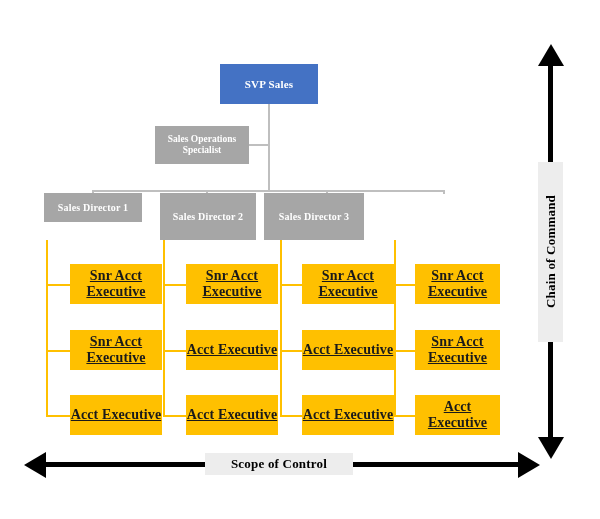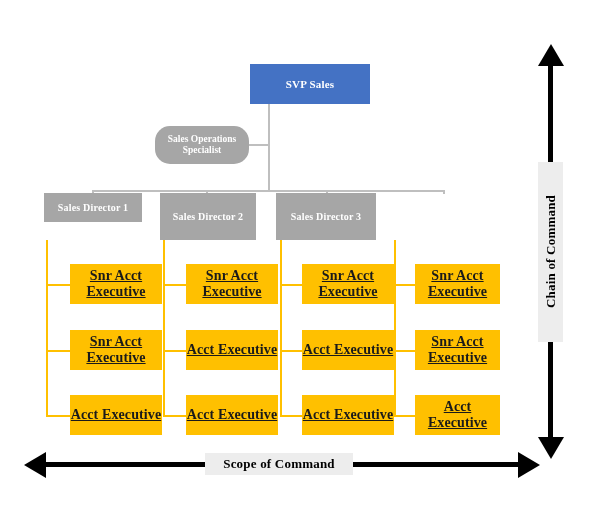--- a/index.html
+++ b/index.html
@@ -41,21 +41,20 @@
     font-size: 10px;
     color: #ffffff;
     background: #A6A6A6;
     letter-spacing: .2px;
   }
   .node-ops {
     font-size: 9.5px;
     color: #ffffff;
     background: #A6A6A6;
     padding: 0 4px;
-    border-radius: 15px;
   }
   .node-top {
     font-size: 11px;
     color: #ffffff;
     background: #4472C4;
     letter-spacing: .2px;
   }
 
   
   .conn {
@@ -124,38 +123,38 @@
   .axis-label-v {
     writing-mode: vertical-rl;
     transform: rotate(180deg);
   }
 </style>
 </head>
 <body>
 
 <div id="canvas">
 
-  <div class="node node-top" style="left:220px; top:64px; width:120px; height:40px;margin-left:30px;">SVP Sales</div>
+  <div class="node node-top" style="left:220px; top:64px; width:98px; height:40px;">SVP Sales</div>
 
   <div class="conn" style="left:268px; top:104px; width:1.5px; height:86px;"></div>
 
   <div class="node node-ops" style="left:155px; top:126px; width:94px; height:38px;">Sales Operations Specialist</div>
 
   <div class="conn" style="left:249px; top:144px; width:20px; height:1.5px;"></div>
 
   <div class="conn" style="left:92px; top:190px; width:352px; height:1.5px;"></div>
 
   <div class="conn" style="left:92px; top:190px; width:1.5px; height:4px;"></div>
   <div class="conn" style="left:206px; top:190px; width:1.5px; height:4px;"></div>
   <div class="conn" style="left:326px; top:190px; width:1.5px; height:4px;"></div>
   <div class="conn" style="left:443px; top:190px; width:1.5px; height:4px;"></div>
 
   <div class="node node-dir" style="left:44px; top:193px; width:98px; height:29px;">Sales Director 1</div>
   <div class="node node-dir" style="left:160px; top:193px; width:96px; height:47px;text-align:center;">Sales Director 2</div>
-  <div class="node node-dir" style="left:276px; top:193px; width:100px; height:47px;">Sales Director 3</div>
+  <div class="node node-dir" style="left:264px; top:193px; width:100px; height:47px;">Sales Director 3</div>
 
   <div class="conn-y" style="left:46px; top:240px; width:2px; height:176px;"></div>
   <div class="conn-y" style="left:46px; top:284px; width:24px; height:2px;"></div>
   <div class="conn-y" style="left:46px; top:350px; width:24px; height:2px;"></div>
   <div class="conn-y" style="left:46px; top:415px; width:24px; height:2px;"></div>
 
   <div class="node node-exec" style="left:70px; top:264px; width:92px; height:40px;">Snr Acct Executive</div>
   <div class="node node-exec" style="left:70px; top:330px; width:92px; height:40px;">Snr Acct Executive</div>
   <div class="node node-exec" style="left:70px; top:395px; width:92px; height:40px;">Acct Executive</div>
 
@@ -187,15 +186,15 @@
   <div class="node node-exec" style="left:415px; top:395px; width:85px; height:40px;">Acct Executive</div>
 
   <div class="arrow arrow-up" style="left:538px; top:44px;"></div>
   <div class="axis-line-v" style="left:548px; top:62px; height:378px;"></div>
   <div class="arrow arrow-down" style="left:538px; top:437px;"></div>
   <div class="axis-label axis-label-v" style="left:538px; top:162px; width:25px; height:180px;">Chain of Command</div>
 
   <div class="arrow arrow-left" style="left:24px; top:452px;"></div>
   <div class="axis-line-h" style="left:44px; top:462px; width:477px;"></div>
   <div class="arrow arrow-right" style="left:518px; top:452px;"></div>
-  <div class="axis-label" style="left:205px; top:453px; width:148px; height:22px;">Scope of Command</div>
+  <div class="axis-label" style="left:205px; top:453px; width:148px; height:22px;">Scope of Control</div>
 
 </div>
 
 </body></html>

